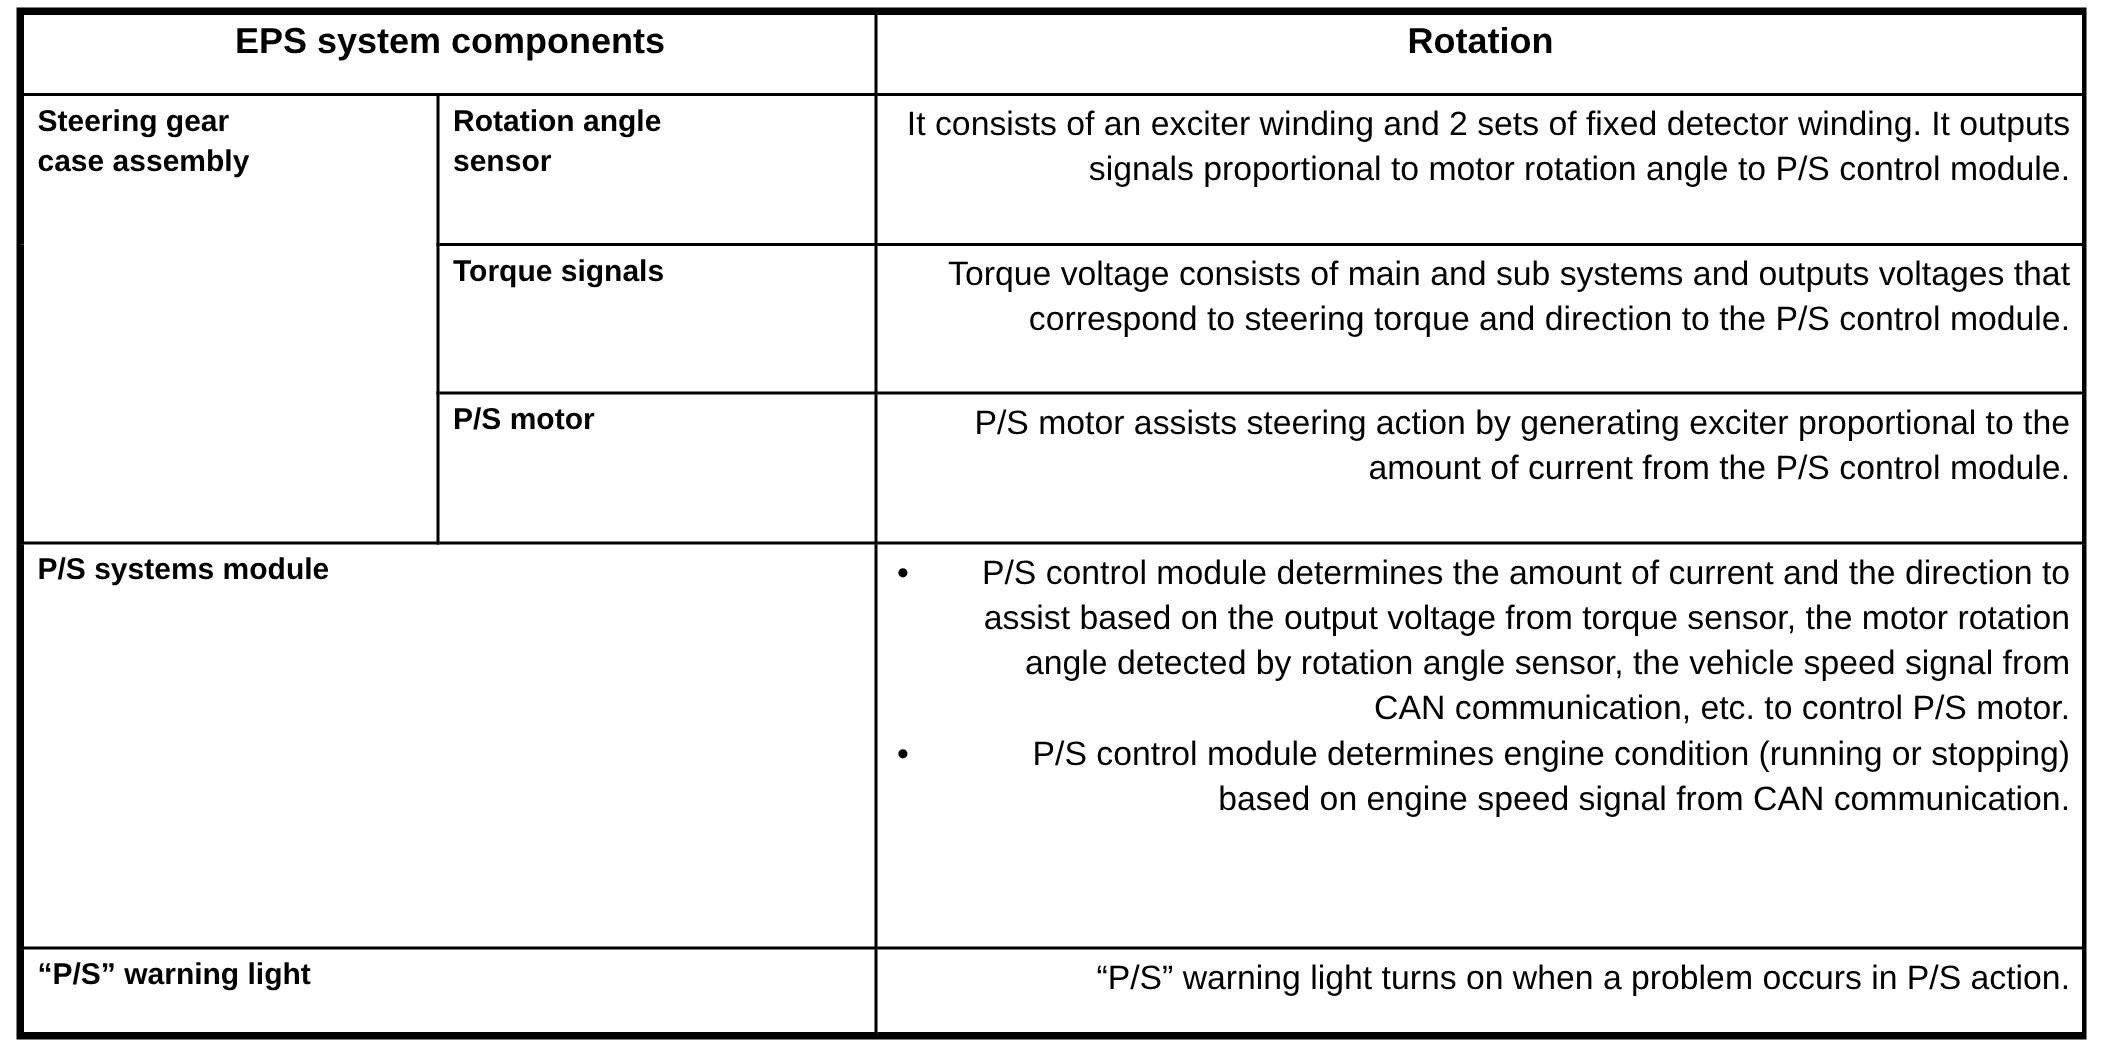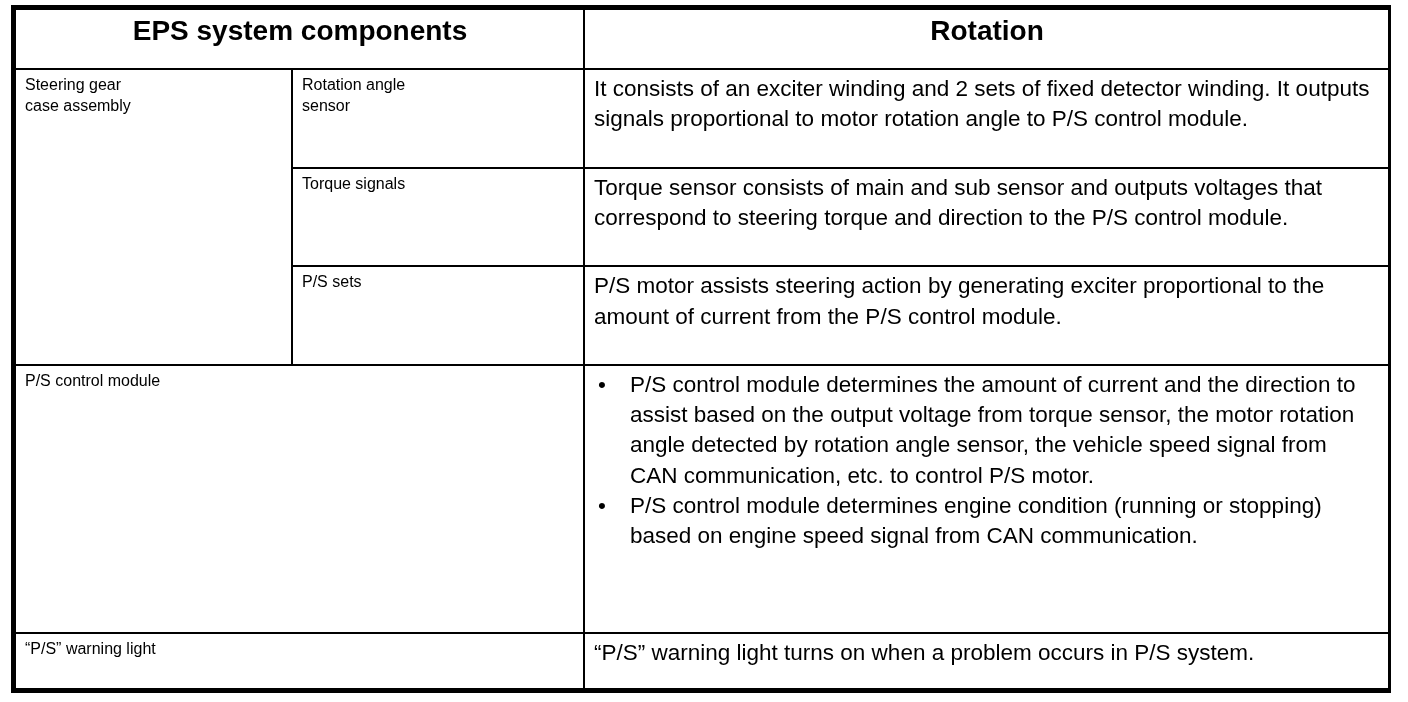--- a/index.html
+++ b/index.html
@@ -35,39 +35,40 @@
     background:#fff;
   }
   
   col.c1{width:277px;}
   col.c2{width:292px;}
   col.c3{width:805px;}
 
   .hdr{
     text-align:center;
     font-weight:bold;
-    font-size:28px;
+    font-size:24px;
     line-height:1.18;
     padding-top:5px;
     padding-bottom:5px;
     font-stretch:condensed;
   }
   .lbl{
-    font-weight:normal;
-    font-size:16px;
+    font-weight:bold;
+    font-size:20px;
     line-height:1.33;
     letter-spacing:0px;
     padding-top:6px;
   }
   .fn{
     font-size:22.5px;
     line-height:1.345;
     padding-top:6px;
     padding-left:10px;
     padding-right:4px;
+    text-align:right;
   }
 
   ul.blist{
     margin:0;
     padding:0;
     list-style:none;
   }
   ul.blist > li{
     position:relative;
     padding-left:36px;
@@ -107,44 +108,44 @@
         <tr>
           <td class="lbl nowrapline" rowspan="3">Steering gear
 case assembly</td>
           <td class="lbl nowrapline">Rotation angle
 sensor</td>
           <td class="fn">It consists of an exciter winding and 2 sets of fixed detector winding. It outputs signals proportional to motor rotation angle to P/S control module.</td>
         </tr>
 
         <tr>
           <td class="lbl">Torque signals</td>
-          <td class="fn">Torque sensor consists of main and sub sensor and outputs voltages that correspond to steering torque and direction to the P/S control module.</td>
+          <td class="fn">Torque voltage consists of main and sub systems and outputs voltages that correspond to steering torque and direction to the P/S control module.</td>
         </tr>
 
         <tr>
-          <td class="lbl">P/S sets</td>
+          <td class="lbl">P/S motor</td>
           <td class="fn">P/S motor assists steering action by generating exciter proportional to the amount of current from the P/S control module.</td>
         </tr>
 
         <tr>
-          <td class="lbl" colspan="2">P/S control module</td>
+          <td class="lbl" colspan="2">P/S systems module</td>
           <td class="fn">
             <ul class="blist">
               <li>
                 <span class="bullet">•</span>
                 <span class="btext">P/S control module determines the amount of current and the direction to assist based on the output voltage from torque sensor, the motor rotation angle detected by rotation angle sensor, the vehicle speed signal from CAN communication, etc. to control P/S motor.</span>
               </li>
               <li>
                 <span class="bullet">•</span>
                 <span class="btext">P/S control module determines engine condition (running or stopping) based on engine speed signal from CAN communication.</span>
               </li>
             </ul>
           </td>
         </tr>
 
         <tr>
           <td class="lbl" colspan="2">“P/S” warning light</td>
-          <td class="fn">“P/S” warning light turns on when a problem occurs in P/S system.</td>
+          <td class="fn">“P/S” warning light turns on when a problem occurs in P/S action.</td>
         </tr>
       </tbody>
     </table>
   </div>
 </div>
 
 </body></html>

